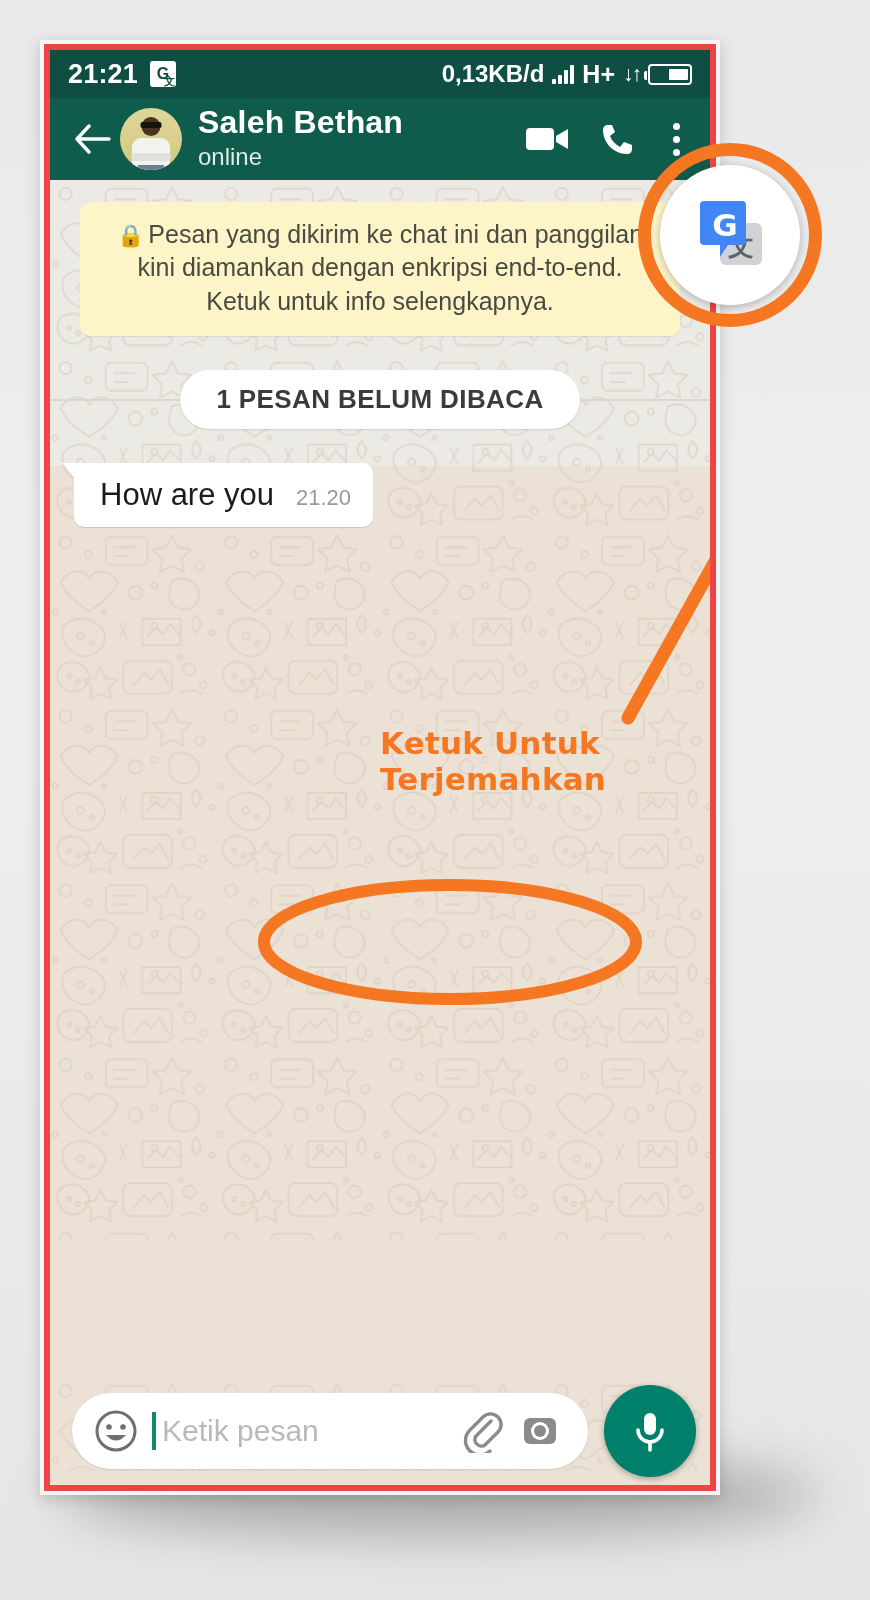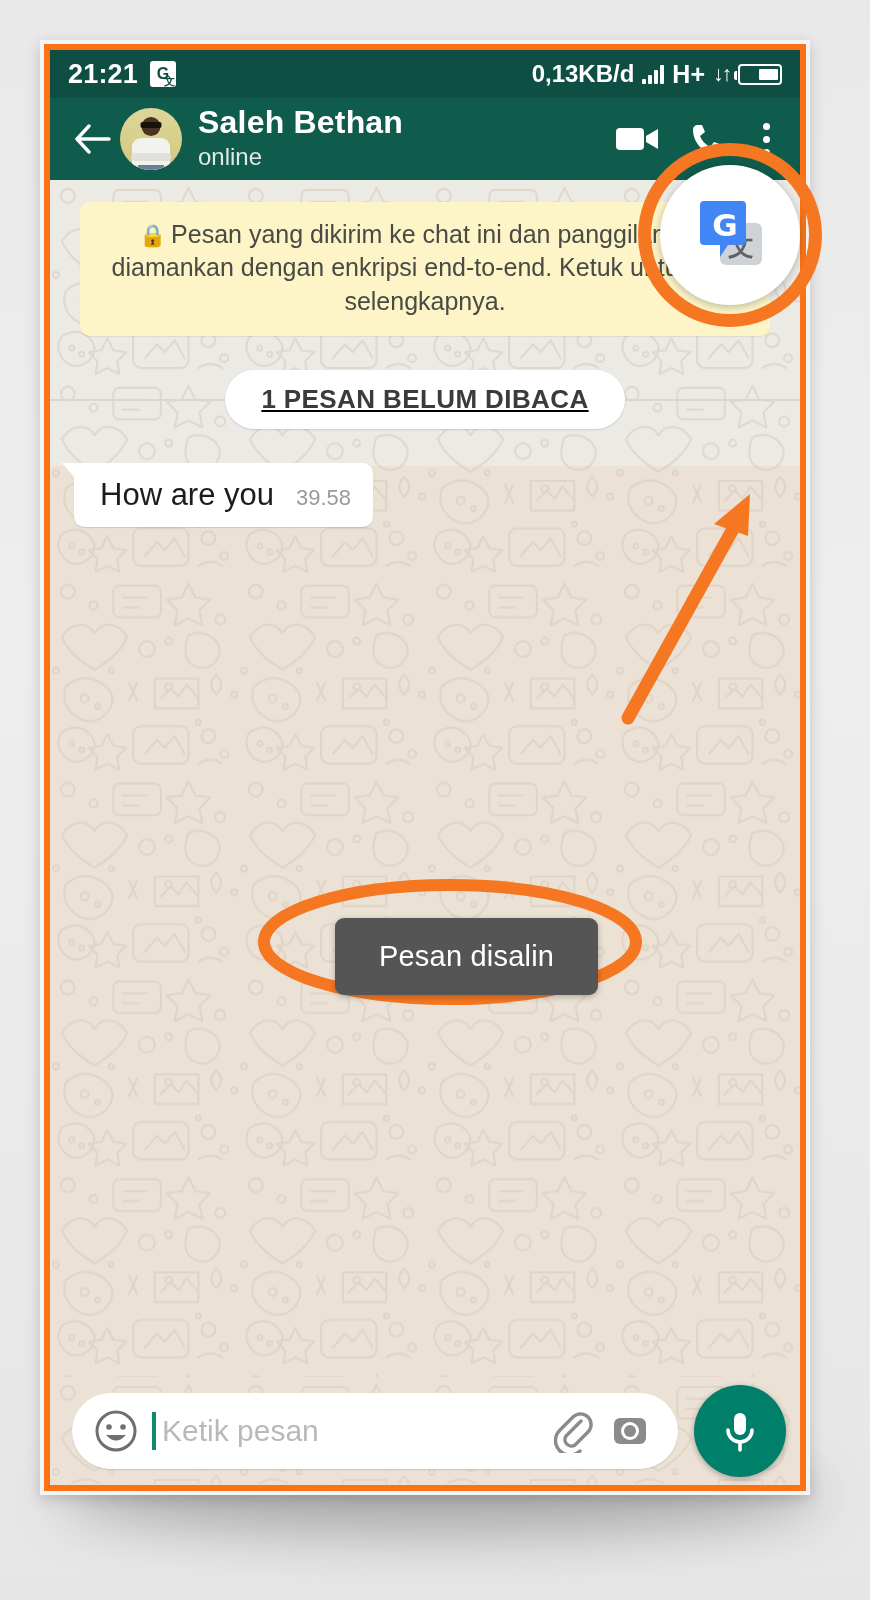--- a/index.html
+++ b/index.html
@@ -20,22 +20,22 @@
   
   .phone-shadow {
     position: absolute;
     left: 60px; top: 1455px; width: 760px; height: 80px;
     background: rgba(60,60,60,0.35);
     filter: blur(26px);
     border-radius: 50%;
   }
   .phone-frame {
     position: absolute;
-    left: 40px; top: 40px; width: 770px; height: 1455px;
-    background: #f97316;
+    left: 40px; top: 40px; width: 680px; height: 1455px;
+    background: #ef4444;
     border: 4px solid #f4f4f4;
     box-shadow: 0 4px 14px rgba(0,0,0,0.18);
     overflow: hidden;
   }
   .phone-screen {
     position: absolute; inset: 6px;
     background: #ece5dd;
     overflow: hidden;
   }
 
@@ -147,21 +147,21 @@
 
   .encryption-notice {
     margin: 22px 30px 0 30px;
     background:#fdf4c7; border-radius:10px;
     padding: 16px 24px 18px 24px;
     color:#4a4a44; font-size:25px; line-height:1.33; text-align:center;
     box-shadow: 0 1px 1px rgba(0,0,0,.07);
   }
   .lock-glyph { font-size:22px; color:#8a8469; margin-right:4px; }
 
-  .unread-wrap { position:relative; margin-top: 34px; text-decoration: underline; }
+  .unread-wrap { position:relative; margin-top: 34px; }
   .unread-line { position:absolute; left:0; right:0; top:50%; height:2px; background:#ddd6cc; }
   .unread-chip-row { position:relative; display:flex; justify-content:center; }
   .unread-chip {
     background:#ffffff; color:#3b3b3b; font-weight:bold; font-size:26px;
     padding: 14px 36px; border-radius:30px; letter-spacing:.4px;
     box-shadow: 0 1px 2px rgba(0,0,0,.13);
   }
 
   .msg-row { display:flex; padding: 22px 0 0 24px; margin-top: 12px; }
   .bubble-in {
@@ -363,37 +363,37 @@
       <div class="unread-wrap">
         <div class="unread-line"></div>
         <div class="unread-chip-row">
           <span class="unread-chip">1 PESAN BELUM DIBACA</span>
         </div>
       </div>
 
       <div class="msg-row">
         <div class="bubble-in">
           <span class="msg-text">How are you</span>
-          <span class="msg-time">39.58</span>
+          <span class="msg-time">21.20</span>
         </div>
       </div>
 
     </div>
 
     <svg class="arrow-svg" width="160" height="250" viewBox="0 0 160 250">
       <path d="M18 238 L128 40" stroke="#f57722" stroke-width="13" stroke-linecap="round" fill="none"></path>
       <path d="M140 14 L104 44 L138 56 Z" fill="#f57722"></path>
     </svg>
 
+    <div class="annotation-text">Ketuk Untuk Terjemahkan</div>
 
     <svg class="ellipse-svg" width="400" height="145" viewBox="0 0 400 145">
       <ellipse cx="200" cy="72" rx="186" ry="57" fill="none" stroke="#f57722" stroke-width="12"></ellipse>
     </svg>
 
-    <div class="toast">Pesan disalin</div>
 
   </div>
 
   <div class="input-bar">
     <svg class="bg-doodles" viewBox="0 0 758 108" preserveAspectRatio="none">
       <rect width="758" height="108" fill="url(#dood)"></rect>
     </svg>
     <div class="input-pill">
       <span class="emoji-ic">
         <svg width="44" height="44" viewBox="0 0 44 44">

